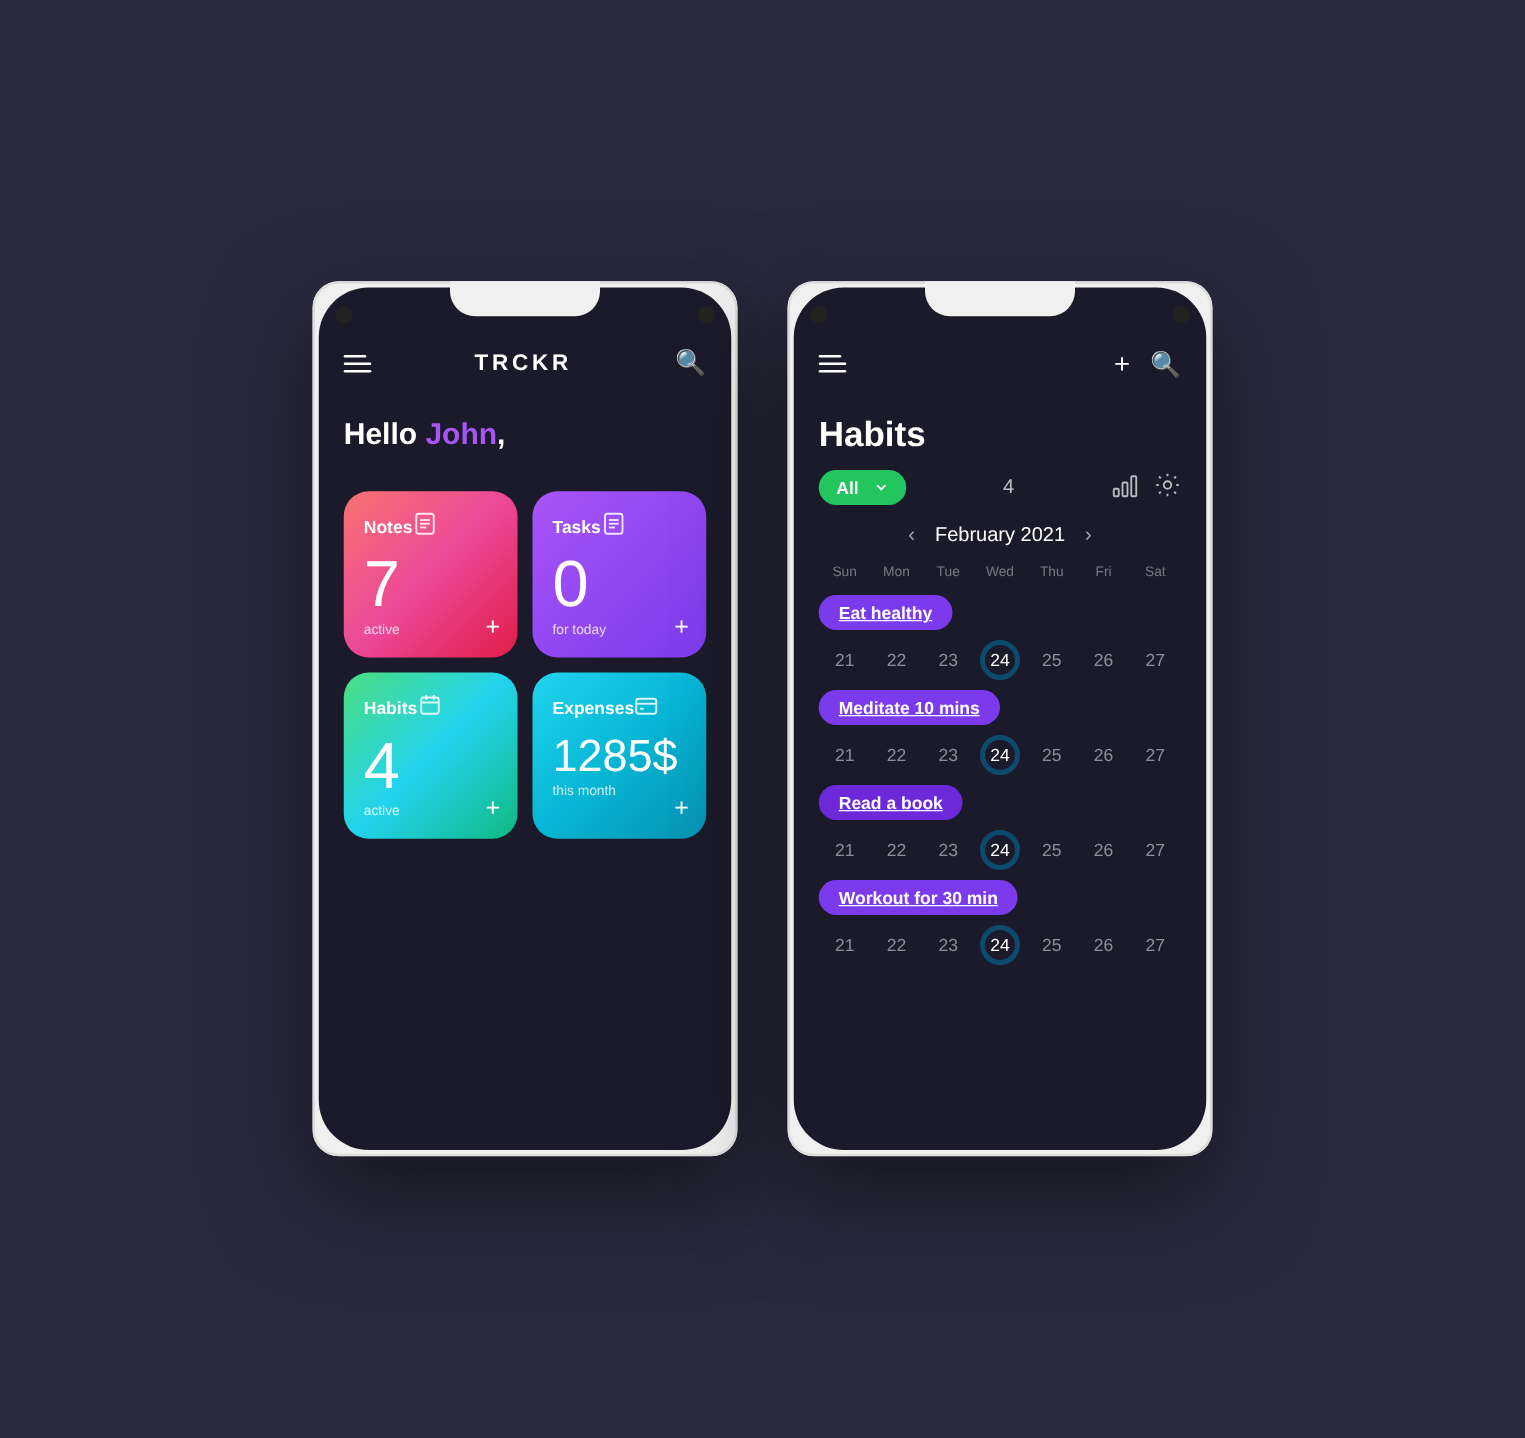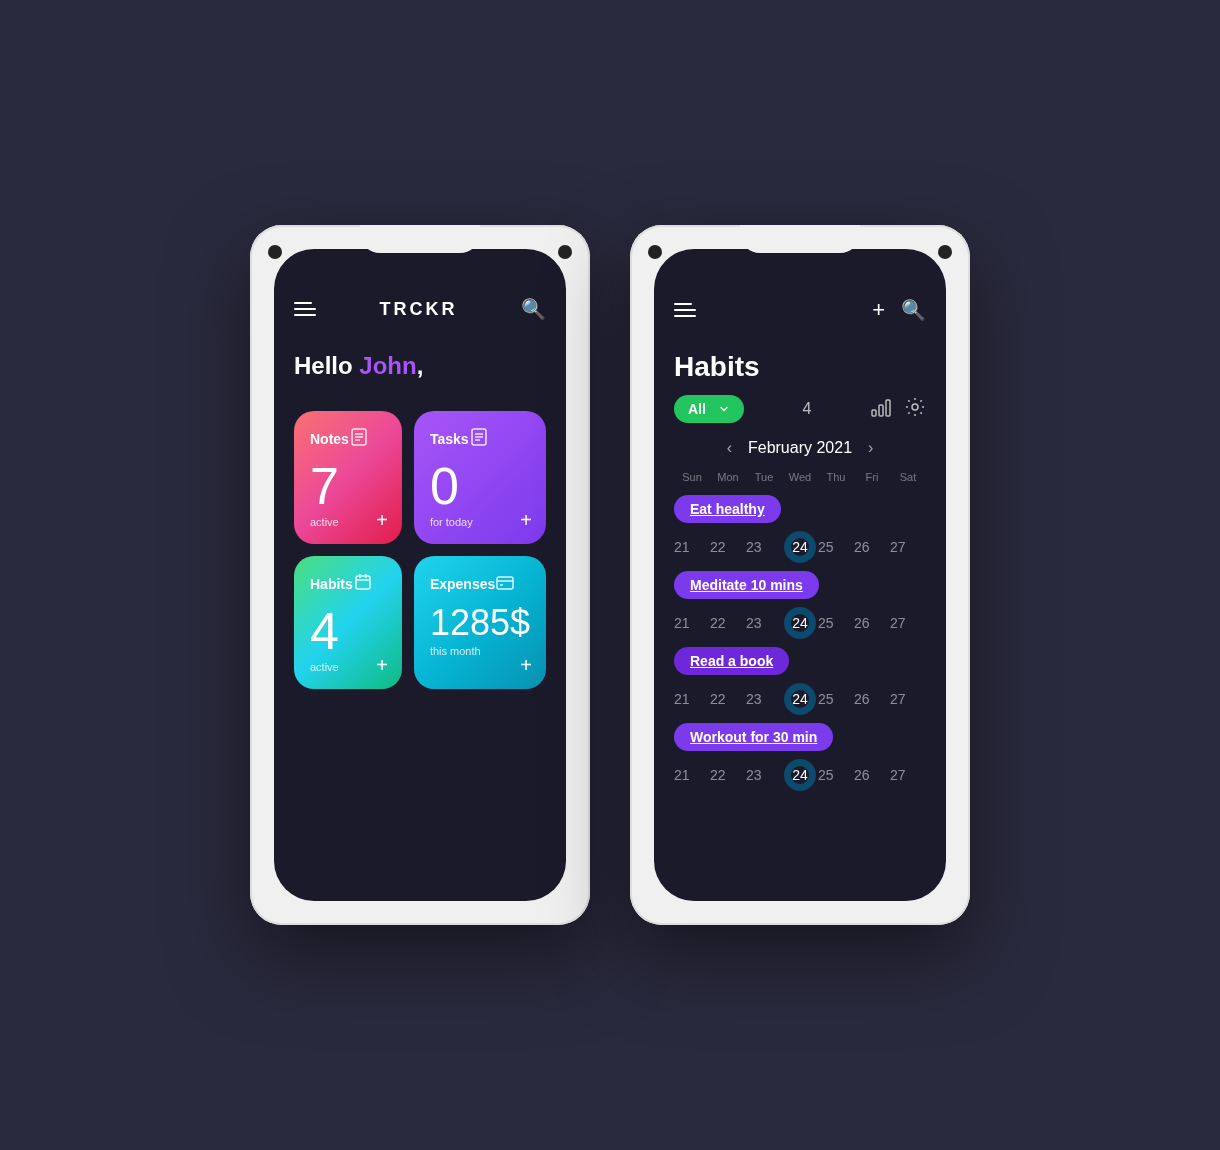--- a/index.html
+++ b/index.html
@@ -17,22 +17,22 @@
       gap: 40px;
       align-items: center;
       justify-content: center;
       padding: 40px;
     }
     
     .phone {
       width: 340px;
       height: 700px;
       background: #f0f0f0;
-      border-radius: 32px;
-      padding: 24px;
+      border-radius: 21px;
+      padding: 5px;
       box-shadow: 0 30px 80px rgba(0,0,0,0.5), inset 0 0 0 2px #ddd;
       position: relative;
     }
     .phone-inner {
       width: 100%;
       height: 100%;
       background: #1a1a2a;
       border-radius: 40px;
       overflow: hidden;
       position: relative;
@@ -273,33 +273,34 @@
       text-decoration: underline;
     }
     .habit-label-purple { background: #7c3aed; }
     .habit-label-violet { background: #6d28d9; }
     .days-row {
       display: grid;
       grid-template-columns: repeat(7, 1fr);
       margin-bottom: 4px;
     }
     .day-cell {
+      text-align: center;
       color: rgba(255,255,255,0.5);
       font-size: 14px;
       padding: 8px 0;
     }
     .day-highlighted-wrapper {
       display: flex;
       justify-content: center;
     }
     .day-circle {
       width: 32px;
       height: 32px;
       border-radius: 50%;
-      border: 7px solid #0c4a6e;
+      border: 4px solid #0c4a6e;
       display: flex;
       align-items: center;
       justify-content: center;
       color: white;
       font-size: 14px;
       margin: 0 auto;
     }
     .habits-menu-icon {
       display: flex;
       flex-direction: column;

